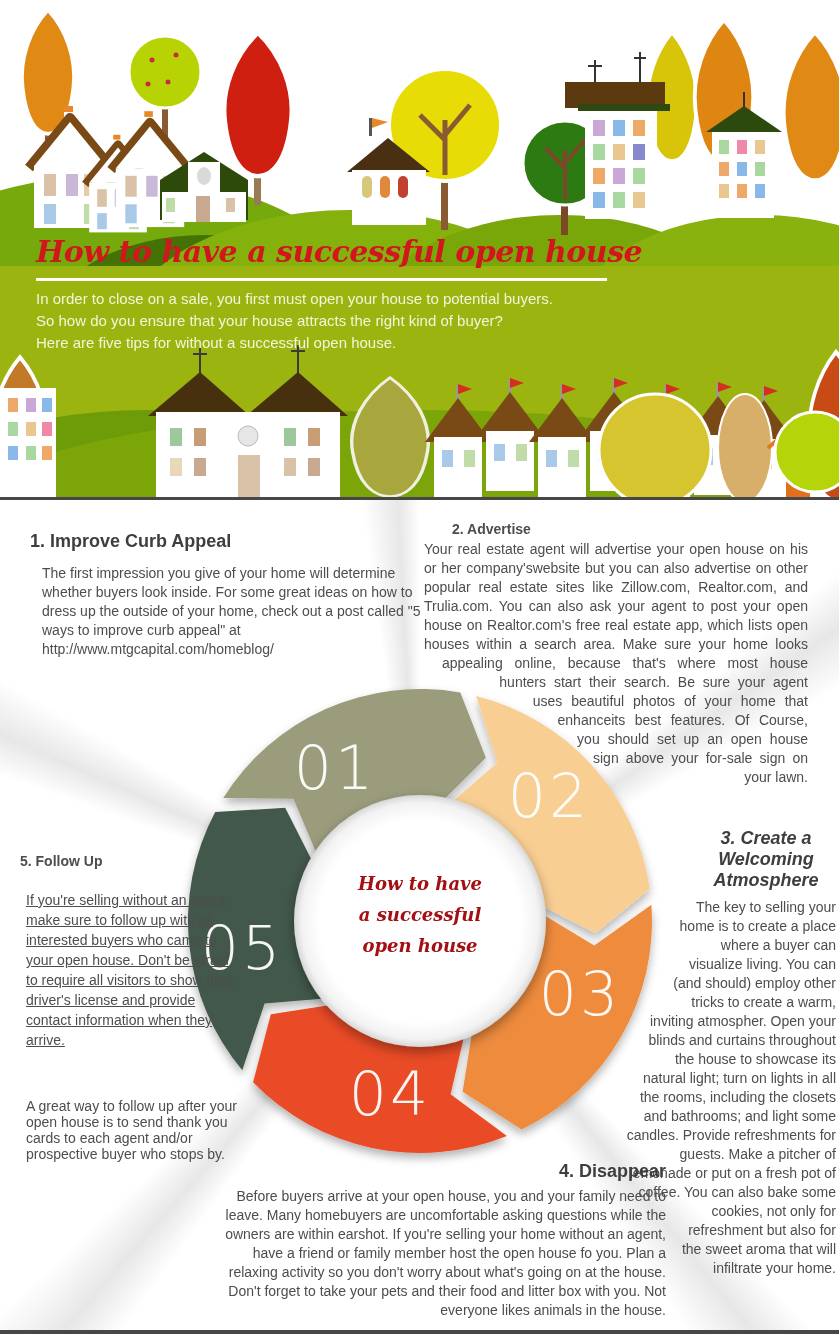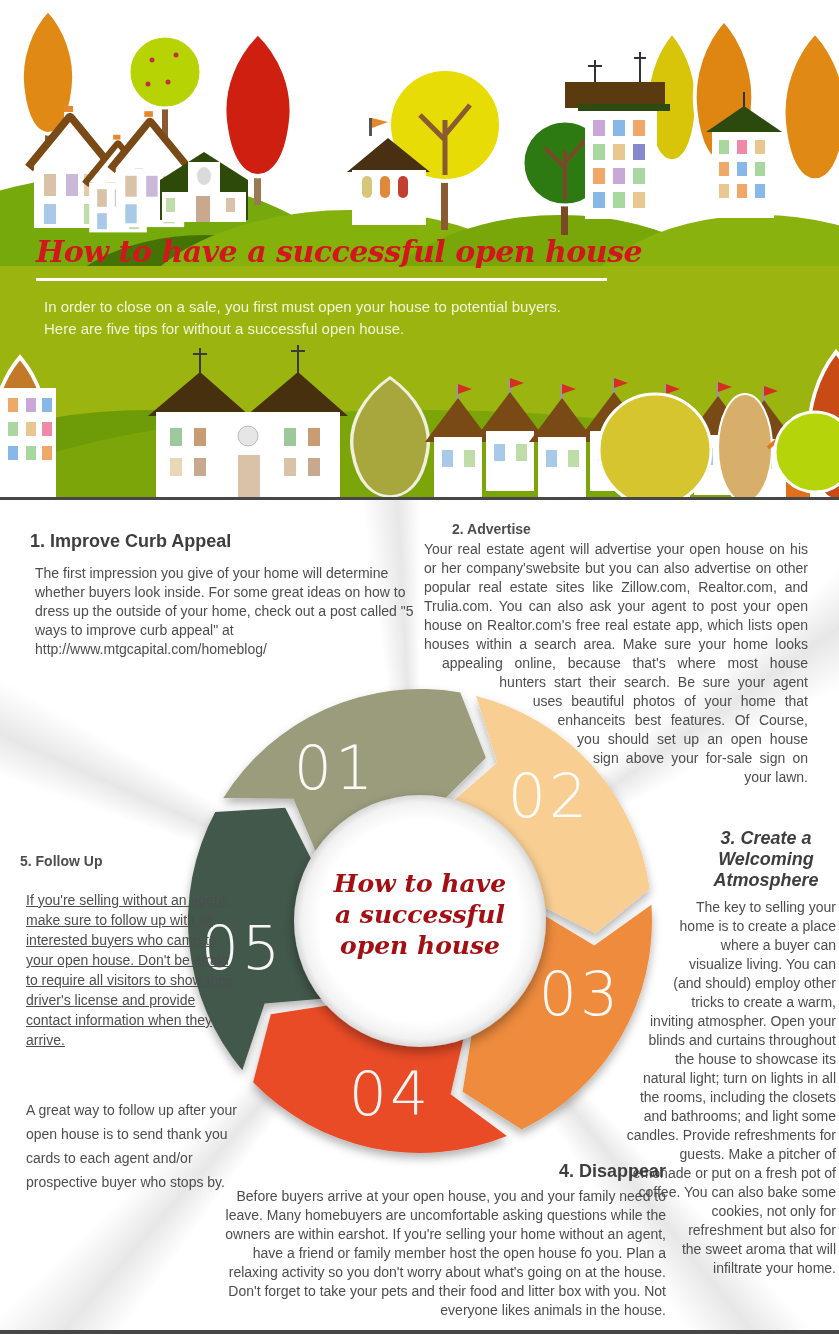--- a/index.html
+++ b/index.html
@@ -5,21 +5,21 @@
   html,body{margin:0;padding:0;background:#fff;}
   .page{position:relative;width:839px;height:1334px;overflow:hidden;background:#84cc16;
         font-family:"Liberation Sans",sans-serif;}
   
   .hero{position:relative;width:839px;height:497px;background:#fff;}
   .hero svg{position:absolute;left:0;top:0;}
   .hero-title{position:absolute;left:36px;top:234px;margin:0;
     font-family:"DejaVu Serif",serif;font-style:italic;font-weight:bold;
     font-size:30px;letter-spacing:-.5px;color:#D2161D;white-space:nowrap;}
   .hero-underline{position:absolute;left:36px;top:278px;width:571px;height:3px;background:#fff;}
-  .hero-intro{position:absolute;left:36px;top:288px;margin:8px;font-size:15px;line-height:22px;
+  .hero-intro{position:absolute;left:36px;top:288px;margin:0;font-size:15px;line-height:22px;
     color:#F2F6DA;}
   .hero-intro span{display:block;}
   
   .content{position:relative;width:839px;height:837px;box-sizing:border-box;
     border-top:3px solid #474747;border-bottom:4px solid #474747;
     background:
      conic-gradient(from 0deg at 420px 421px,
       #fff 0deg,#fff 50deg,#e7e7e7 55deg,#fff 61deg,
       #fff 136deg,#e7e7e7 141deg,#fff 147deg,
       #fff 216deg,#e7e7e7 221deg,#fff 227deg,
@@ -38,24 +38,24 @@
   .s3h h2{line-height:21px;margin:0;}
   .s3b{left:622px;top:398px;width:214px;text-align:right;}
   .s3-shape{float:left;width:100px;height:396px;
     shape-outside:polygon(0px 0px,47px 0px,47px 45px,42px 70px,32px 105px,18px 135px,2px 160px,0px 165px,0px 255px,6px 295px,30px 325px,54px 355px,78px 385px,86px 396px,0px 396px);}
   .s4{left:214px;top:660px;width:452px;text-align:right;}
   .s4 h2{margin:0 0 5px 0;}
   .s5h{left:20px;top:340px;}
   .s5b{left:26px;top:390px;width:214px;line-height:20px;text-decoration:underline;}
   .s5-shape{float:right;width:120px;height:200px;
     shape-outside:circle(252px at 394px 30px);}
-  .s5b2{left:26px;top:598px;width:220px;line-height:24px;}
+  .s5b2{left:26px;top:598px;width:220px;line-height:16px;}
   .center-label{position:absolute;left:292px;top:368px;width:256px;text-align:center;
     font-family:"DejaVu Serif",serif;font-style:italic;font-weight:bold;
-    font-size:25px;line-height:31px;color:#A30F12;}
+    font-size:18px;line-height:31px;color:#A30F12;}
   .center-label span{display:block;}
 </style>
 </head>
 <body>
 
 <div class="page">
 
   <header class="hero">
     <svg width="839" height="497" viewBox="0 0 839 497" aria-hidden="true">
       <defs>
@@ -217,20 +217,21 @@
         <rect x="786" y="462" width="24" height="35" fill="#E0701C"></rect>
         <use href="#leaf" transform="translate(836,430) scale(1.2,1.5)" fill="#C84A14" stroke="#ffffff" stroke-width="3" vector-effect="non-scaling-stroke"></use>
         <circle cx="815" cy="452" r="40" fill="#B5D40A" stroke="#ffffff" stroke-width="3"></circle>
       </g>
     </svg>
 
     <h1 class="hero-title">How to have a successful open house</h1>
     <div class="hero-underline"></div>
     <p class="hero-intro">
       <span>In order to close on a sale, you first must open your house to potential buyers.</span>
+      <span>So how do you ensure that your house attracts the right kind of buyer?</span>
       <span>Here are five tips for without a successful open house.</span>
     </p>
   </header>
 
   <main class="content">
 
     <svg class="ring" width="839" height="830" viewBox="0 0 839 830" aria-hidden="true">
       <defs>
         <filter id="ds" x="-20%" y="-20%" width="140%" height="140%">
           <feDropShadow dx="0" dy="5" stdDeviation="5" flood-color="#000000" flood-opacity="0.3"></feDropShadow>
@@ -262,21 +263,21 @@
     </svg>
 
     <div class="center-label">
       <span>How to have</span>
       <span>a successful</span>
       <span>open house</span>
     </div>
 
     <section class="sec s1">
       <h2>1. Improve Curb Appeal</h2>
-      <p style="margin:5px">The first impression you give of your home will determine whether buyers look inside. For some great ideas on how to dress up the outside of your home, check out a post called "5 ways to improve curb appeal" at http://www.mtgcapital.com/homeblog/</p>
+      <p style="margin:12px">The first impression you give of your home will determine whether buyers look inside. For some great ideas on how to dress up the outside of your home, check out a post called "5 ways to improve curb appeal" at http://www.mtgcapital.com/homeblog/</p>
     </section>
 
     <h2 class="sec s2h">2. Advertise</h2>
     <div class="sec s2b">
       <div class="s2-shape"></div>
       <span>Your real estate agent will advertise your open house on his or her company'swebsite but you can also advertise on other popular real estate sites like Zillow.com, Realtor.com, and Trulia.com. You can also ask your agent to post your open house on Realtor.com's free real estate app, which lists open houses within a search area. Make sure your home looks appealing online, because that's where most house hunters start their search. Be sure your agent uses beautiful photos of your home that enhanceits best features. Of Course, you should set up an open house sign above your for-sale sign on your lawn.</span>
     </div>
 
     <div class="sec s3h">
       <h2>

